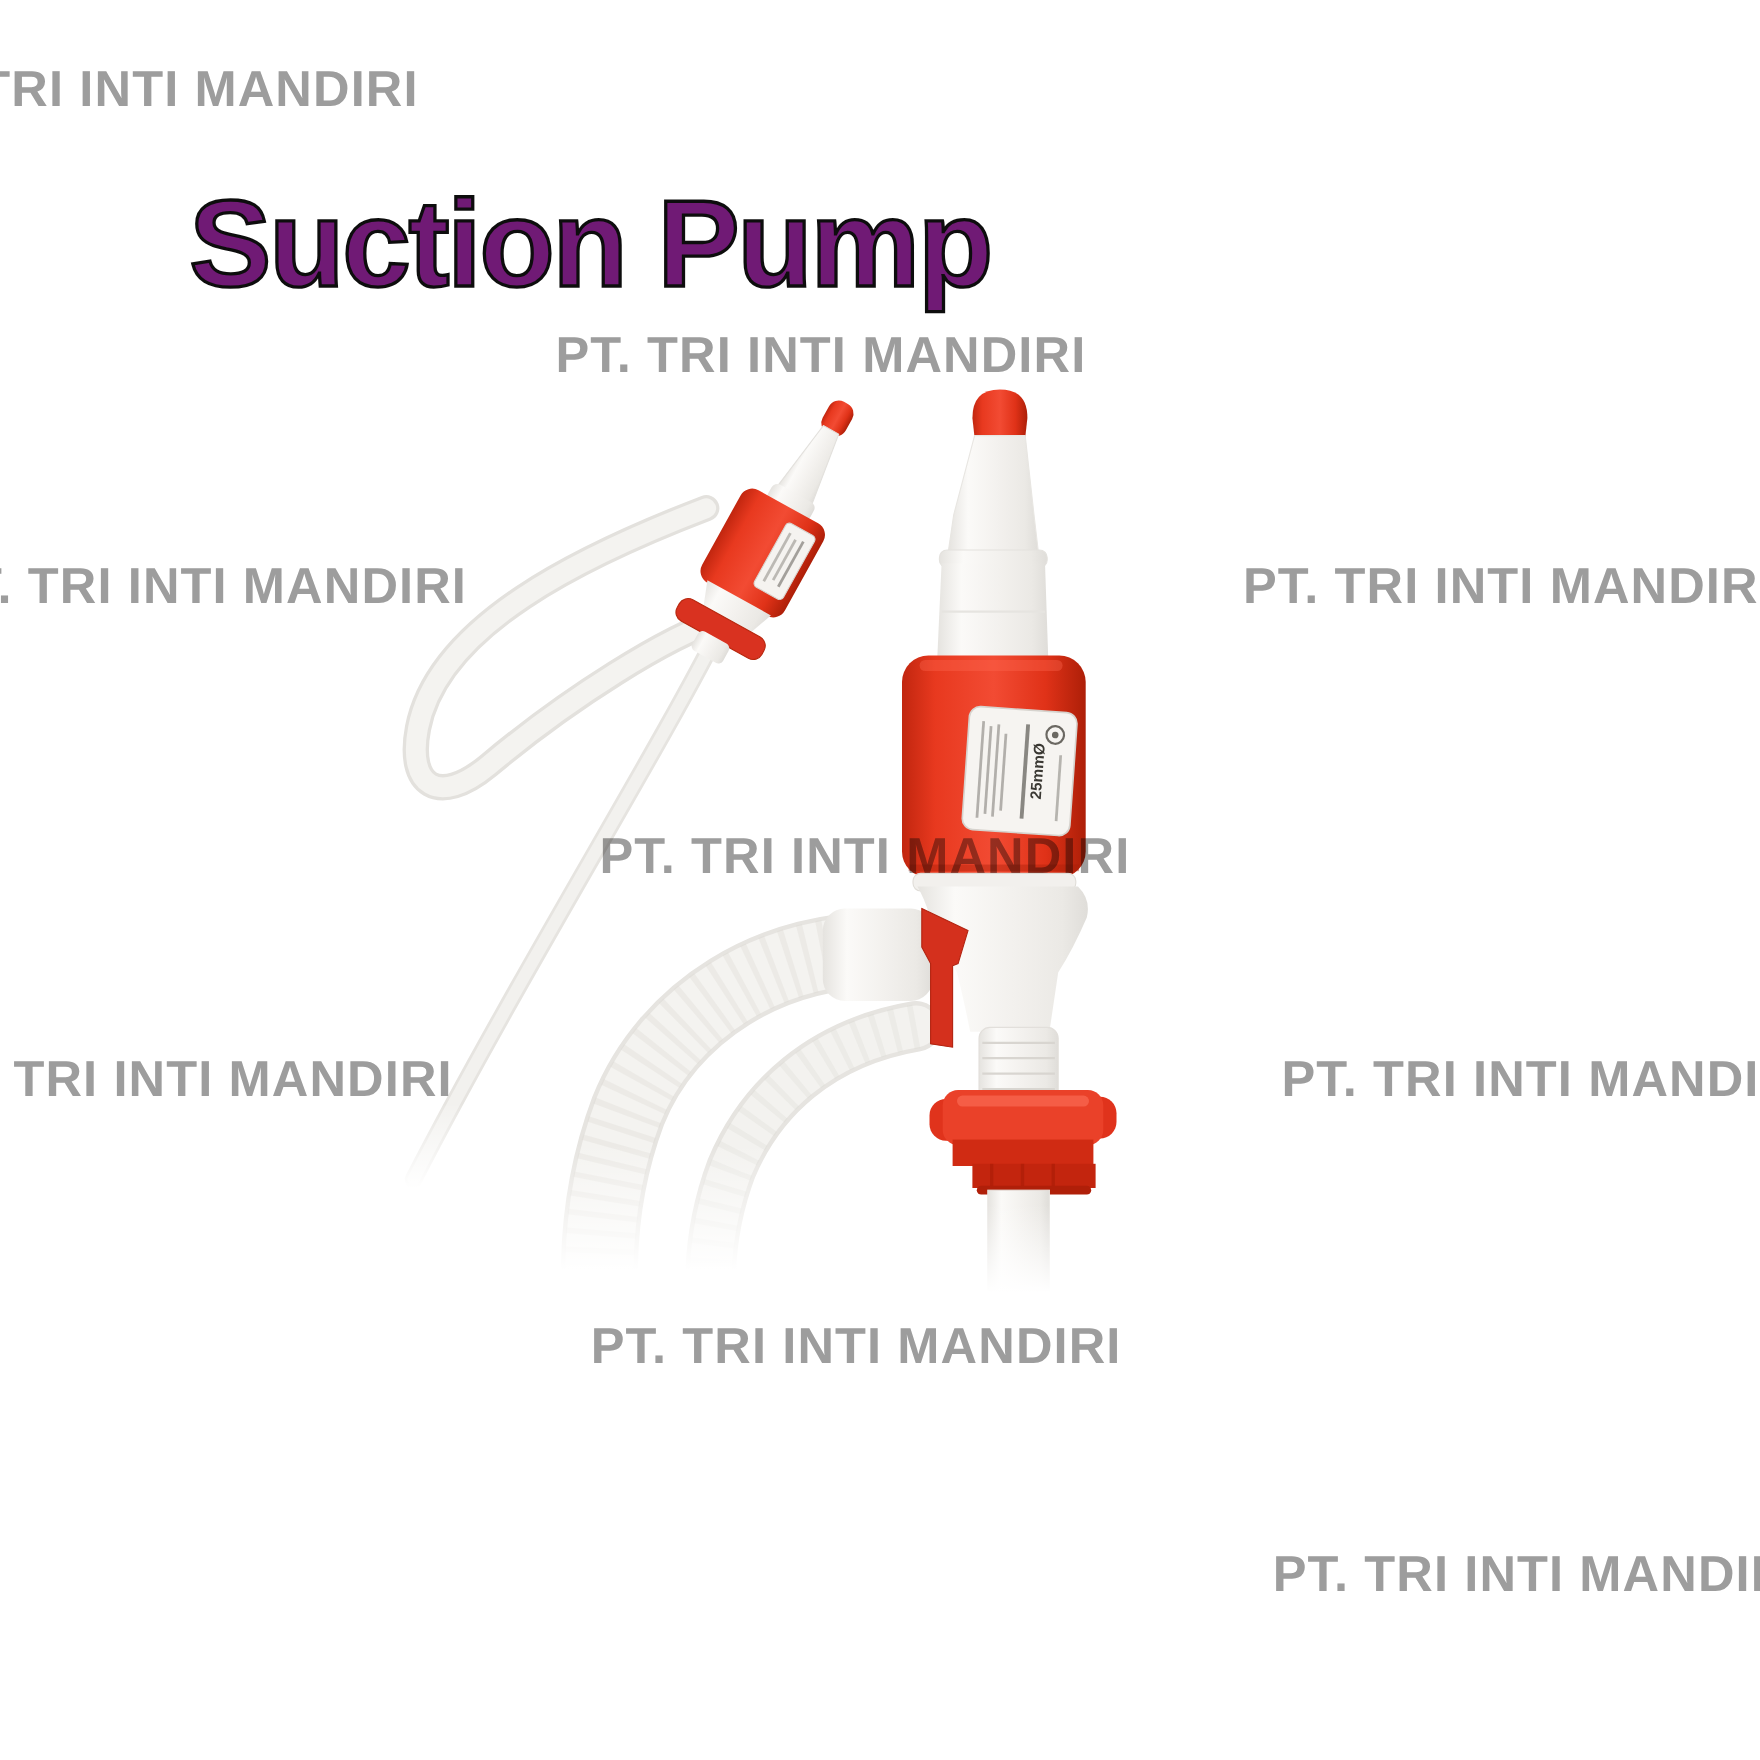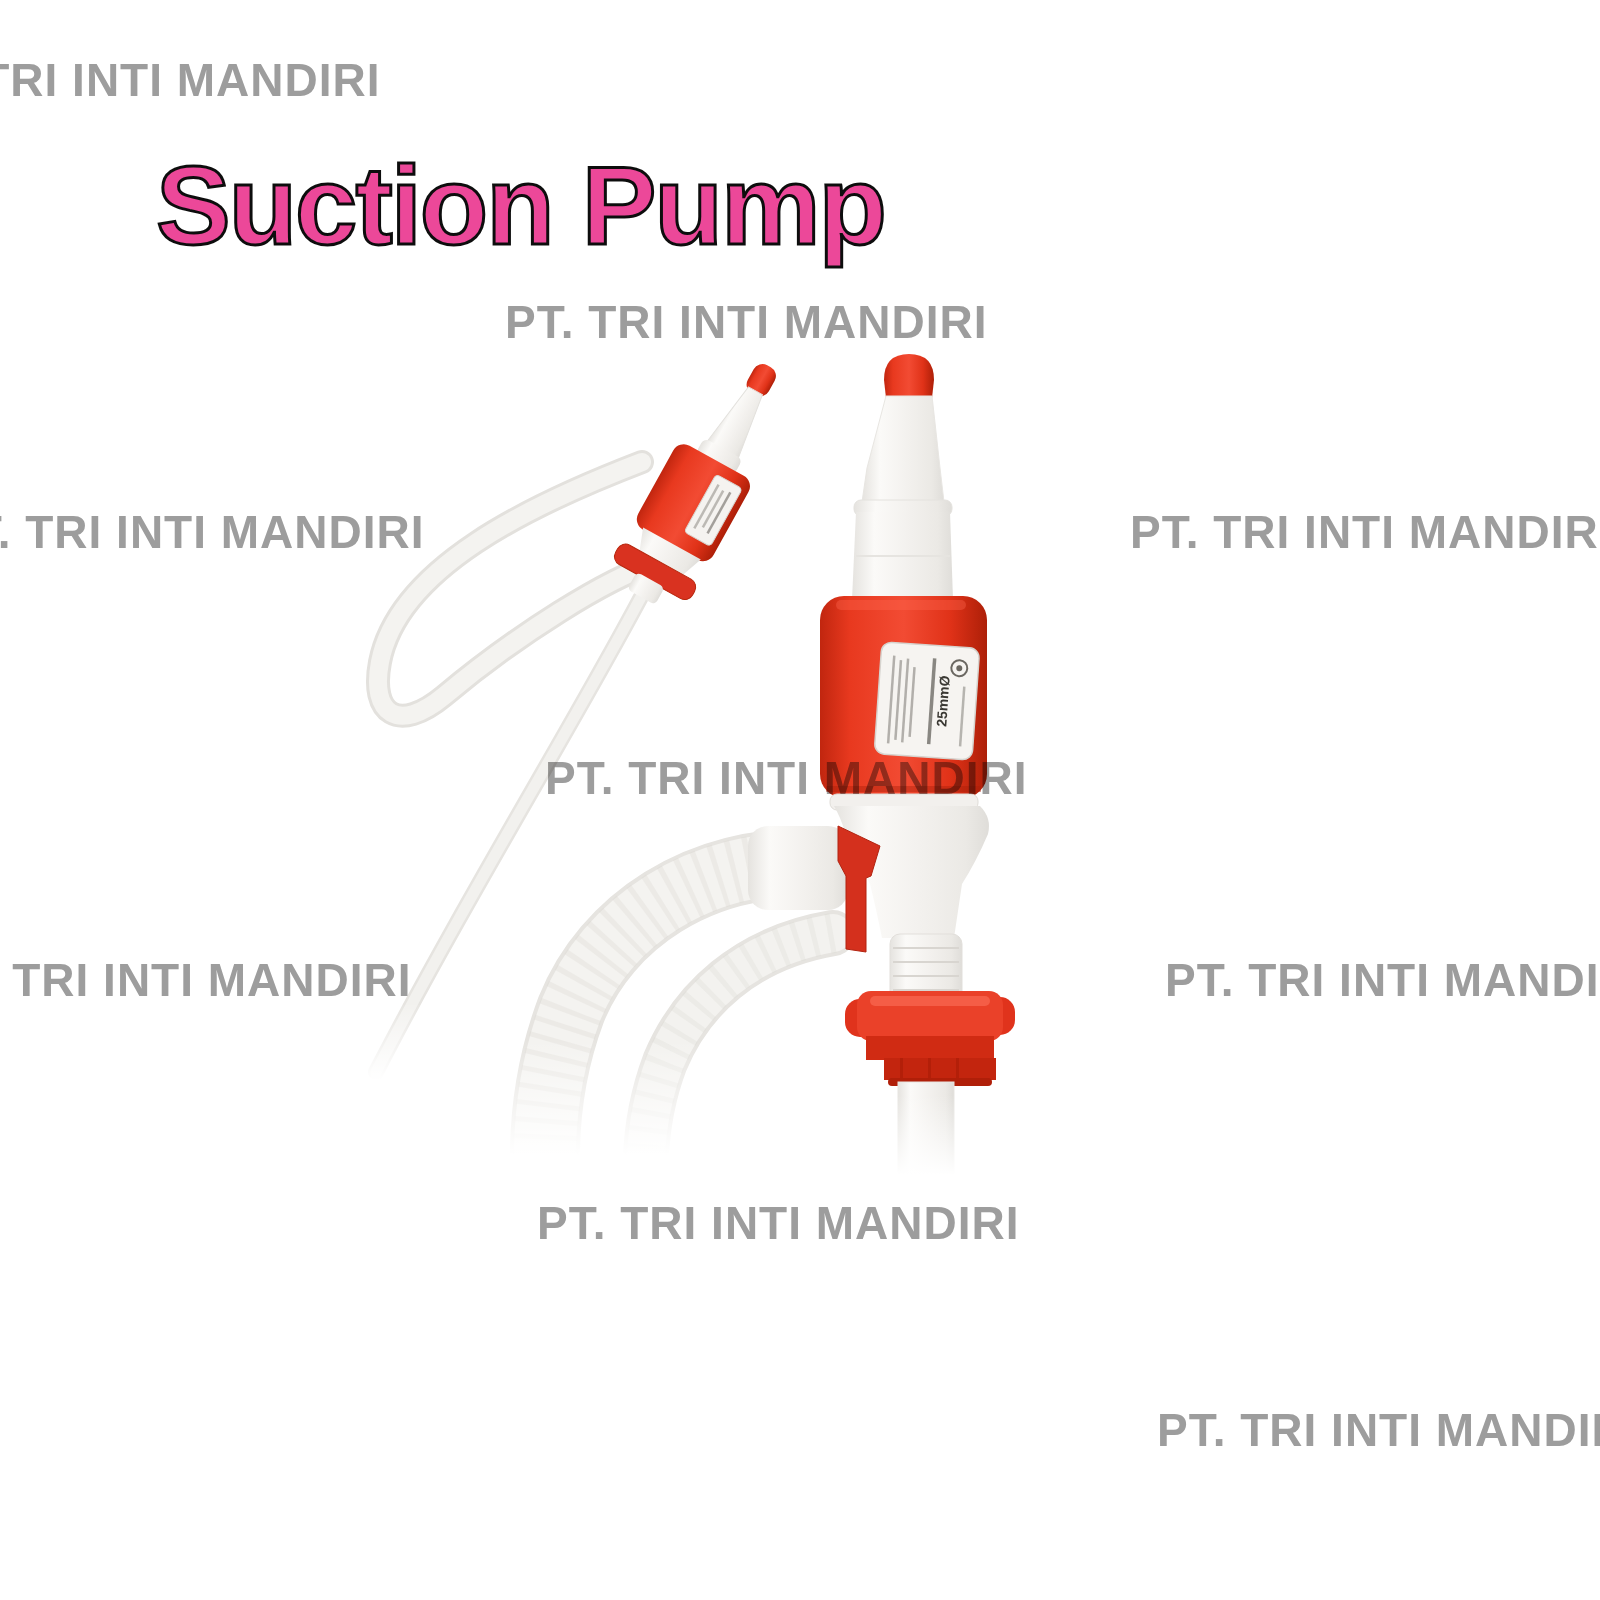--- a/index.html
+++ b/index.html
@@ -2,22 +2,22 @@
 <html><head>
 <meta charset="utf-8">
 <style>
   html,body{margin:0;padding:0;background:#ffffff;}
   .canvas{
     position:relative;width:1600px;height:1600px;overflow:hidden;
     background:#ffffff;font-family:"Liberation Sans", sans-serif;
   }
   .photo{position:absolute;left:0;top:0;width:1600px;height:1600px;}
   .title{
-    position:absolute;left:156px;top:150px;margin:0;line-height:1;
-    font-size:112px;font-weight:bold;letter-spacing:-2px;color:#ec4899;
+    position:absolute;left:156px;top:150px;margin:16px;line-height:1;
+    font-size:112px;font-weight:bold;letter-spacing:-2px;color:#701a75;
     -webkit-text-stroke:3px #0d0d0d;white-space:nowrap;
   }
   .wm{
     position:absolute;line-height:1;font-weight:bold;font-size:46px;
     letter-spacing:1px;color:#9d9d9d;white-space:nowrap;
     mix-blend-mode:multiply;user-select:none;
   }
   .wm1{left:-102px;top:57px;}
   .wm2{left:505px;top:299px;}
   .wm3{left:-58px;top:509px;}

